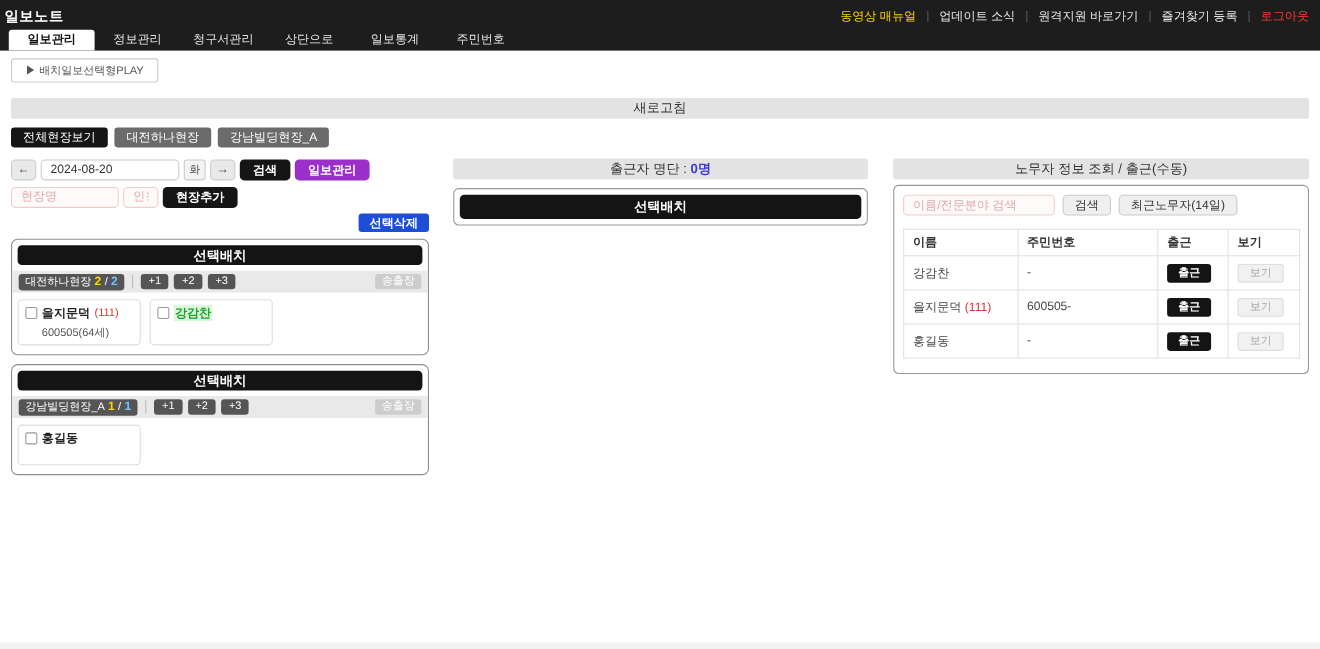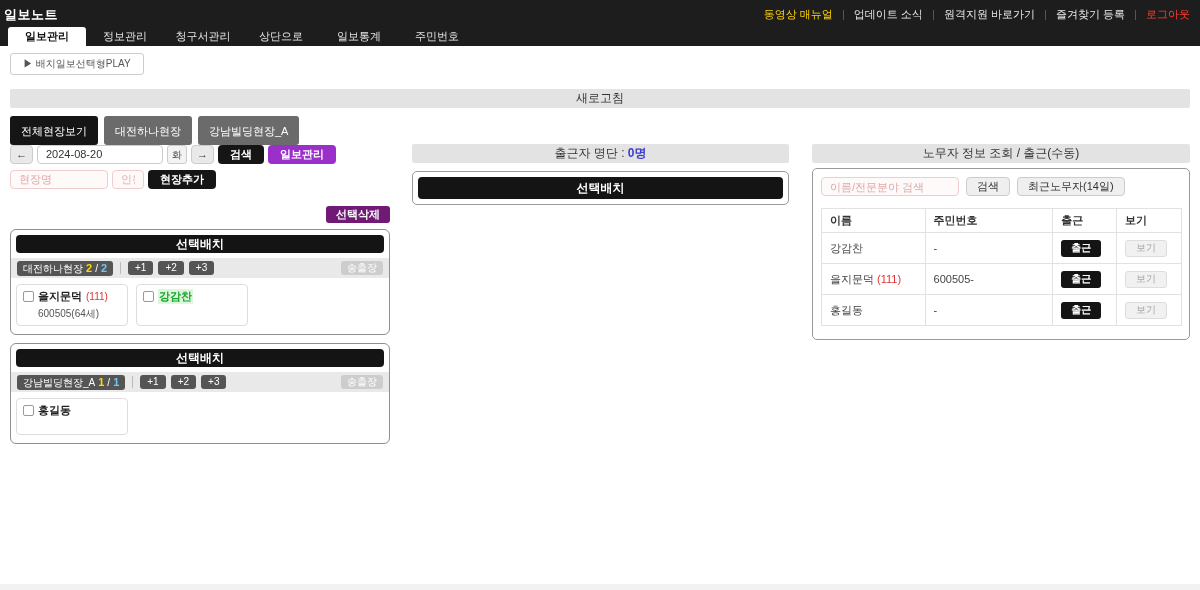--- a/index.html
+++ b/index.html
@@ -23,21 +23,21 @@
   
   .title-row { position:absolute; top:53px; left:10px; display:flex; align-items:center; gap:12px; }
   .page-title { font-size:15px; font-weight:bold; color:#222; }
   .play-btn { border:1px solid #ccc; border-radius:3px; background:#fff; font-size:10px; color:#555; padding:3px 12px; cursor:pointer; }
 
   
   .refresh-bar { position:absolute; top:89px; left:10px; width:1180px; height:19px; line-height:19px; background:#e3e3e3; border-radius:2px; text-align:center; font-size:12px; color:#333; cursor:pointer; }
 
   
   .filter-row { position:absolute; top:116px; left:10px; display:flex; gap:6px; }
-  .filter-btn { height:29px; line-height:18px; padding:0 11px; border-radius:3px; font-size:11px; color:#fff; background:#6b6b6b; border:none; cursor:pointer; }
+  .filter-btn { height:18px; line-height:18px; padding:0 11px; border-radius:3px; font-size:11px; color:#fff; background:#6b6b6b; border:none; cursor:pointer; }
   .filter-btn.active { background:#151515; }
 
   
   .col-left  { position:absolute; top:144px; left:10px;  width:380px; }
   .col-mid   { position:absolute; top:144px; left:412px; width:377px; }
   .col-right { position:absolute; top:144px; left:812px; width:378px; }
 
   
   .date-row { display:flex; align-items:center; gap:4px; height:20px; }
   .nav-btn { width:23px; height:19px; background:#e9e9e9; border:1px solid #ccc; border-radius:4px; font-size:11px; color:#333; cursor:pointer; line-height:16px; }
@@ -45,21 +45,21 @@
   .weekday { width:20px; height:19px; line-height:17px; text-align:center; border:1px solid #ccc; border-radius:3px; background:#f3f3f3; font-size:10px; color:#444; }
   .btn-black { background:#151515; color:#fff; border:none; border-radius:4px; font-size:11px; font-weight:bold; height:19px; padding:0 12px; cursor:pointer; }
   .btn-purple { background:#9b2fc9; color:#fff; border:none; border-radius:4px; font-size:11px; font-weight:bold; height:19px; padding:0 12px; cursor:pointer; }
 
   .addsite-row { display:flex; align-items:center; gap:4px; margin-top:5px; height:20px; }
   .pink-input { height:19px; border:1px solid #f1cccc; border-radius:4px; font-size:11px; padding:0 8px; background:#fffafa; color:#555; }
   .pink-input::placeholder { color:#dda9a9; }
   .inp-site { width:98px; } .inp-count { width:32px; }
 
   .del-row { display:flex; justify-content:flex-end; margin-top:5px; }
-  .btn-red { background:#701a75; color:#fff; border:none; border-radius:3px; font-size:11px; font-weight:bold; height:17px; padding:0 10px; cursor:pointer;margin-top:12px; }
+  .btn-red { background:#1d4ed8; color:#fff; border:none; border-radius:3px; font-size:11px; font-weight:bold; height:17px; padding:0 10px; cursor:pointer; }
 
   .cancel-bar { margin-top:10px; height:19px; line-height:19px; background:#e3e3e3; border-radius:2px; text-align:center; font-size:12px; color:#333; cursor:pointer; }
 
   
   .site-card { margin-top:6px; border:1px solid #8f8f8f; border-radius:6px; background:#fff; overflow:hidden; }
   .site-card + .site-card { margin-top:8px; }
   .assign-bar { margin:5px; height:18px; line-height:18px; background:#141414; color:#fff; border-radius:4px; text-align:center; font-size:12px; font-weight:bold; cursor:pointer; }
   .card-subrow { background:#e9e9e9; height:20px; display:flex; align-items:center; gap:5px; padding:0 6px; }
   .site-badge { background:#555; color:#fff; border-radius:3px; font-size:10px; height:15px; line-height:15px; padding:0 6px; display:flex; gap:3px; align-items:center; }
   .cnt-cur { color:#ffd800; font-weight:bold; font-size:11px; }

